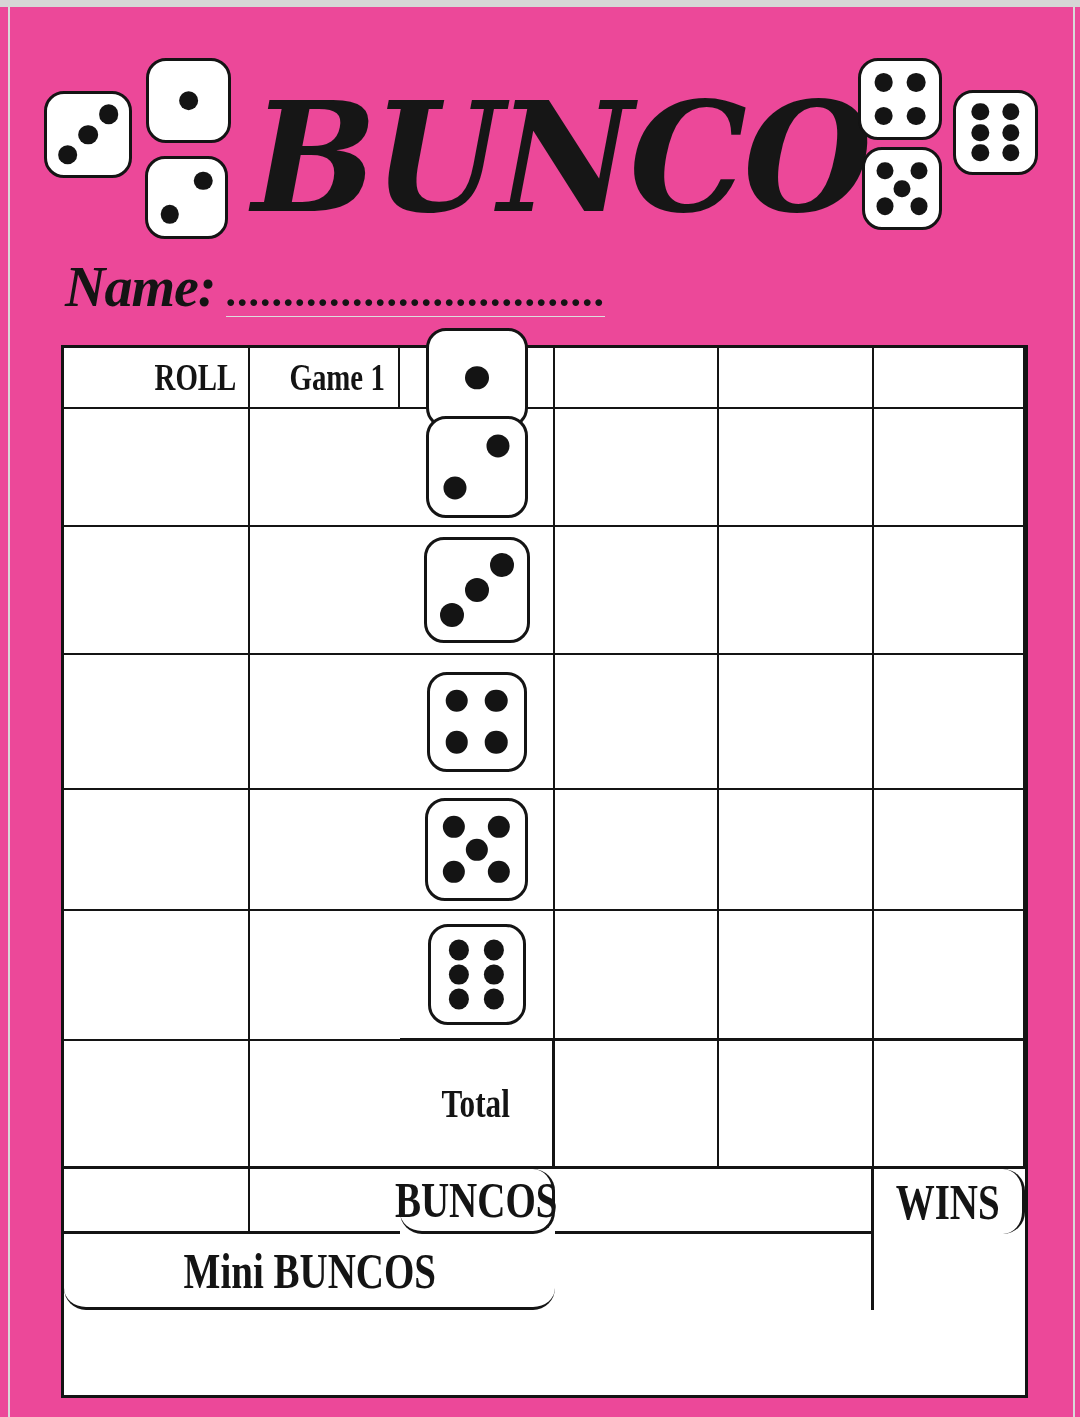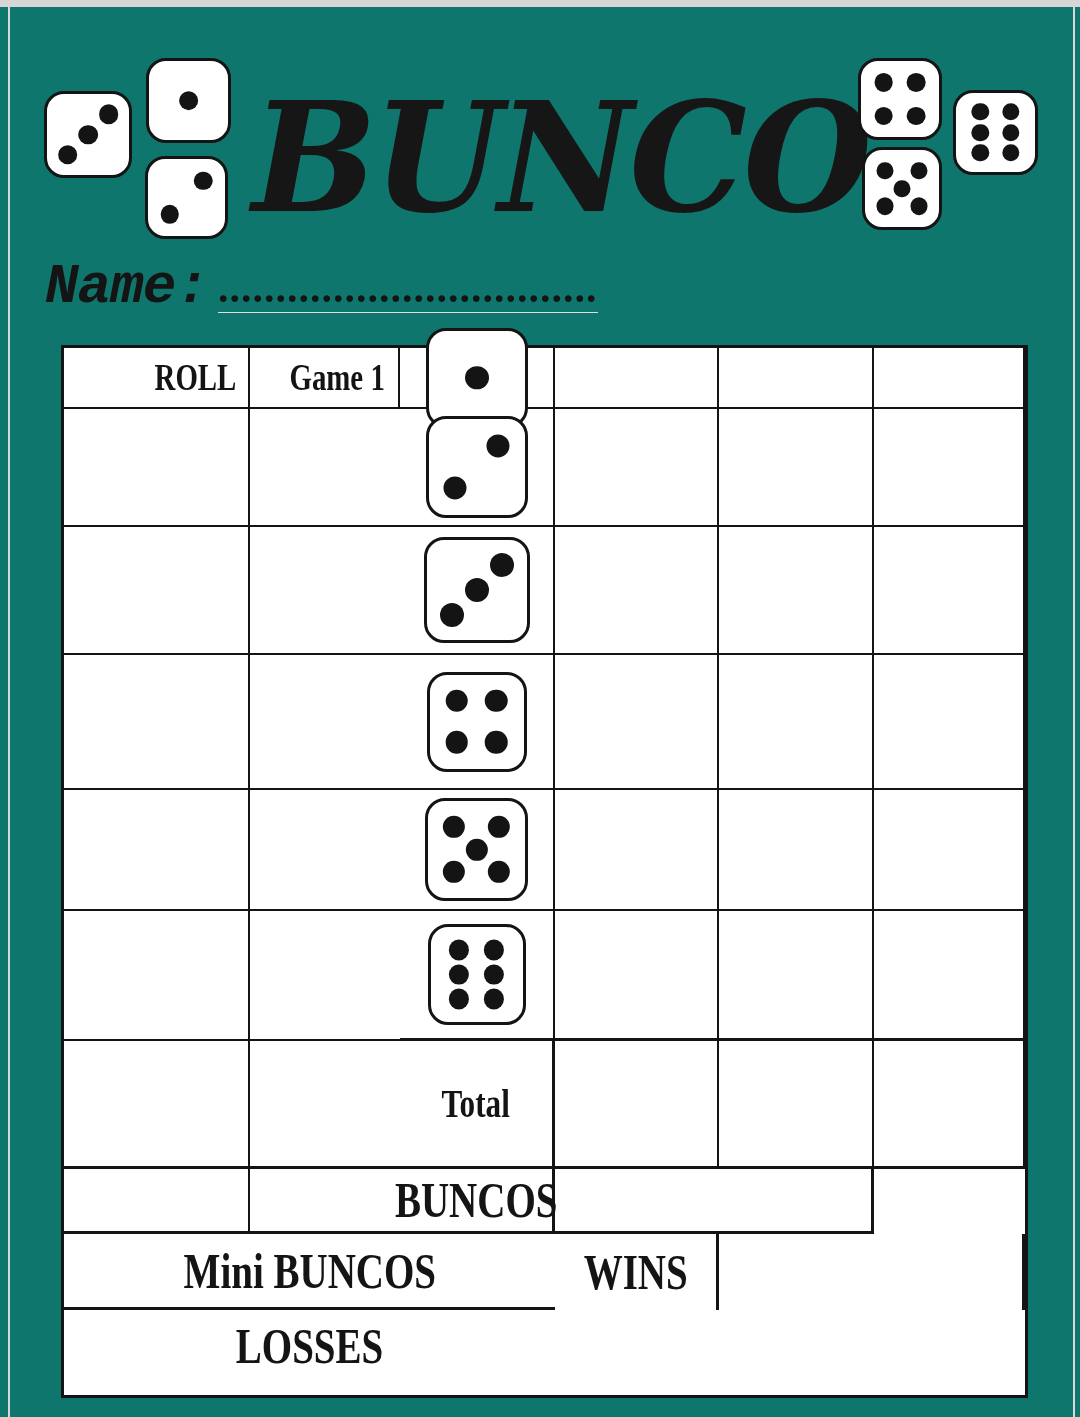--- a/index.html
+++ b/index.html
@@ -1,21 +1,21 @@
 <!DOCTYPE html>
 <html><head>
 <meta charset="utf-8">
 <style>
   * { margin: 0; padding: 0; box-sizing: border-box; }
   html, body { background: #ffffff; }
   .page {
     position: relative;
     width: 1080px;
     height: 1417px;
-    background: #0f766e;
+    background: #ec4899;
     font-family: "Liberation Serif", serif;
     color: #141414;
     overflow: hidden;
   }
   
   .frame-top    { position: absolute; left: 0; top: 0; width: 1080px; height: 7px; background: #d6d6d6; }
   .frame-left   { position: absolute; left: 8px;  top: 7px; width: 2px; height: 1410px; background: #d9d9d9; }
   .frame-right  { position: absolute; left: 1073px; top: 7px; width: 2px; height: 1410px; background: #d9d9d9; }
 
   
@@ -49,25 +49,26 @@
   }
 
   
   .name-row {
     position: absolute;
     left: 45px; top: 255px; width: 620px; height: 72px;
     display: flex; align-items: baseline;
     white-space: nowrap;
   }
   .name-label {
-    font-family: Liberation Mono, monospace;
+    font-family: Liberation Serif, serif;
     font-style: italic;
     font-weight: 700;
     font-size: 56px;
     letter-spacing: -1px;
+    margin-left: 20px;
   }
   .name-dots {
     font-weight: 700;
     font-size: 42px;
     letter-spacing: 1px;
     margin-left: 10px;
     border-bottom: 1px solid #dddddd;
   }
 
   
@@ -89,21 +90,21 @@
   }
   .cell.col-last { border-right: none; }
   .cell.row-last { border-bottom: none; }
   .cell.thick-b { border-bottom-width: 3px; text-align: right; }
   .cell.thick-r { border-right-width: 3px; }
 
   .condensed { display: inline-block; transform: scaleX(0.78); transform-origin: center; white-space: nowrap; }
 
   .head-cell { font-weight: 700; font-size: 37px; justify-content: flex-end; }
   .total-cell { font-weight: 700; font-size: 40px; }
-  .big-label  { font-weight: 700; font-size: 50px; }
+  .big-label  { font-weight: 700; font-size: 50px; border-radius: 22px; }
 
   .span2 { grid-column: span 2; }
   .span3 { grid-column: span 3; }
 </style>
 </head>
 <body>
 
 <div class="page">
 
   <div class="frame-top"></div>
@@ -248,26 +249,23 @@
     <div class="cell thick-b"></div>
     <div class="cell thick-b"></div>
     <div class="cell thick-b"></div>
     <div class="cell thick-b"></div>
     <div class="cell thick-b col-last"></div>
 
     <div class="cell big-label thick-b thick-r">
         <span class="condensed">BUNCOS</span>
       </div>
     <div class="cell span2 thick-b thick-r"></div>
+    <div class="cell big-label row-last thick-r">
+        <span class="condensed">WINS</span>
+      </div>
+
     <div class="cell span3 big-label thick-b col-last">
         <span class="condensed">Mini BUNCOS</span>
       </div>
-
-    <div class="cell big-label row-last thick-r">
-        <span class="condensed">WINS</span>
-      </div>
     <div class="cell span2 row-last thick-r"></div>
-    <div class="cell span3 big-label row-last col-last">
-        <span class="condensed">LOSSES</span>
-      </div>
 
   </div>
 </div>
 
 </body></html>

